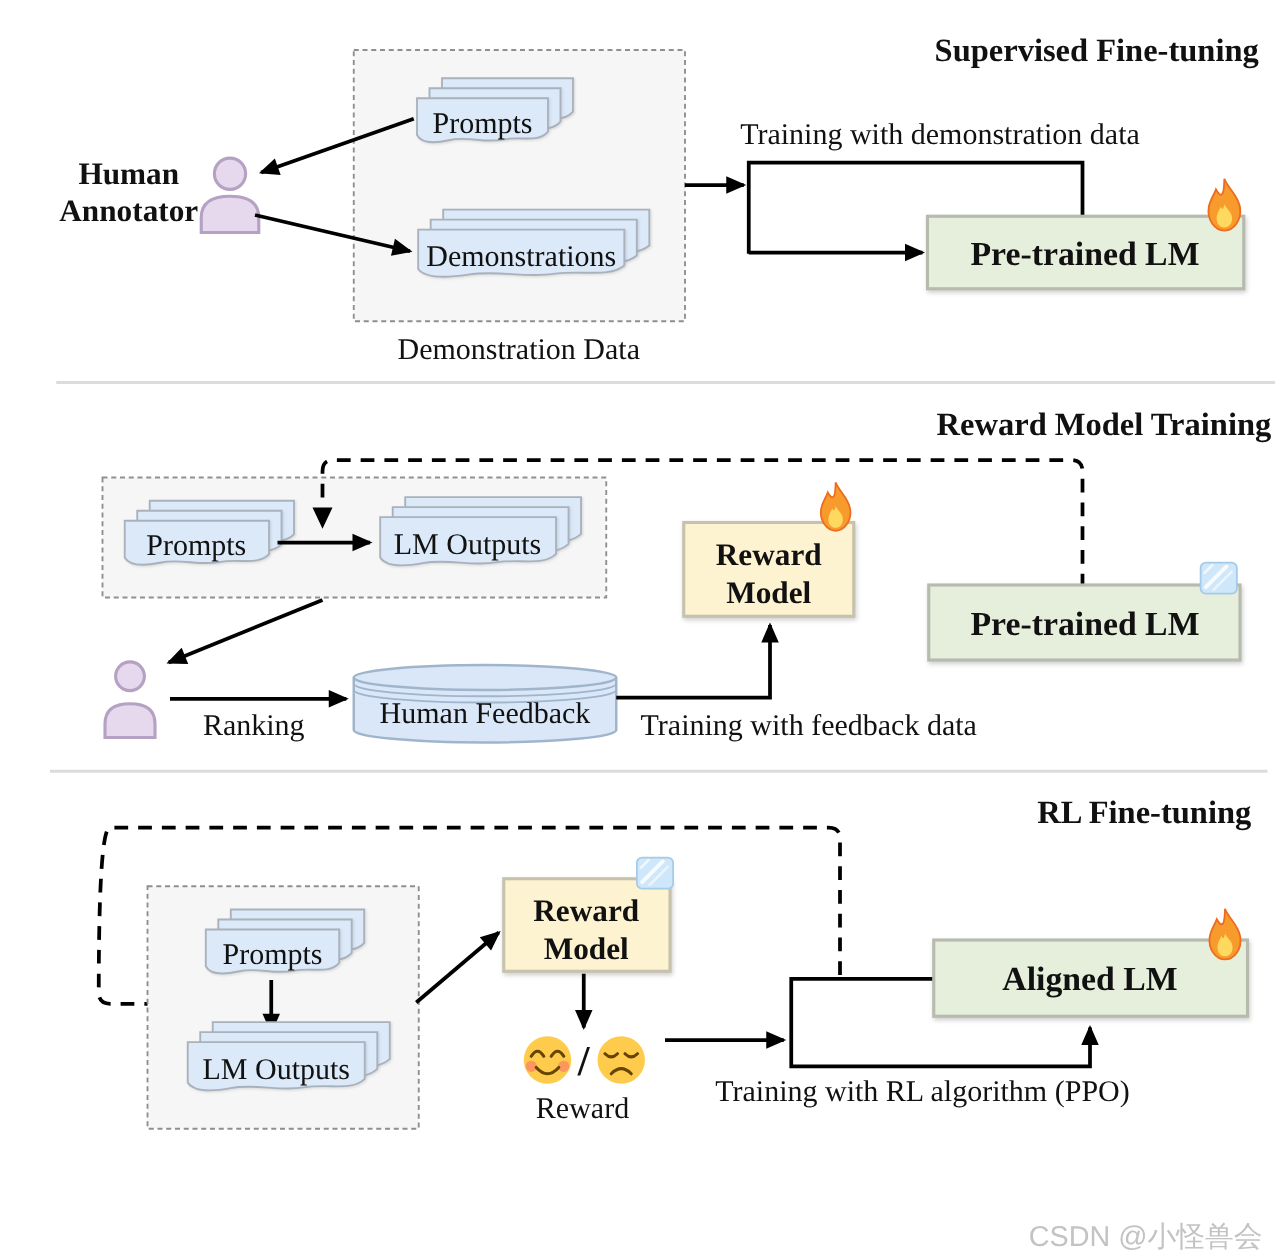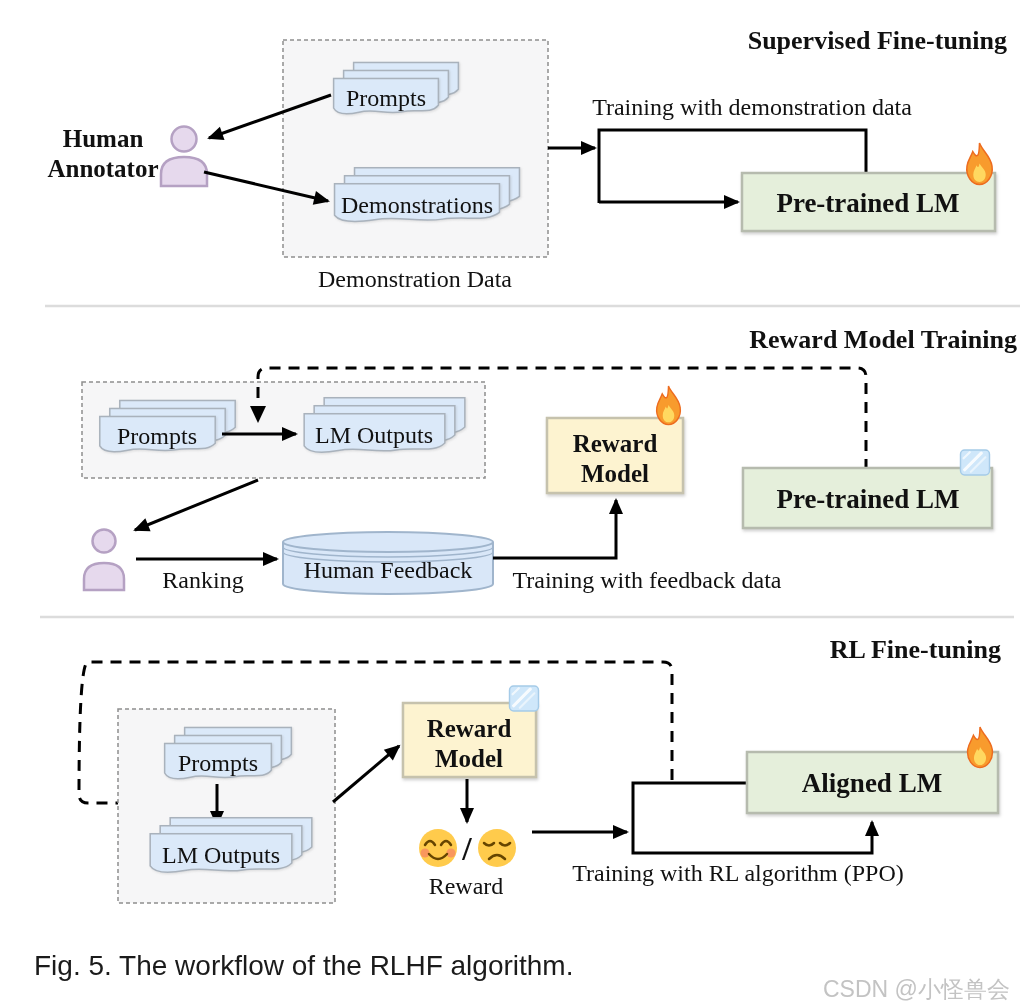--- a/index.html
+++ b/index.html
@@ -201,15 +201,14 @@
 
   <line class="ln lnm" x1="532" y1="832" x2="627" y2="832"></line>
   <path class="ln" d="M747,783 L633,783 L633,853 L872,853 L872,822" marker-end="url(#ah)"></path>
   <text class="lbl" x="738" y="881" text-anchor="middle">Training with RL algorithm (PPO)</text>
 
   <rect class="box gbox" x="747" y="752" width="251" height="61" fill="#e5efdb"></rect>
   <text class="big" x="872" y="792" text-anchor="middle">Aligned LM</text>
   <use href="#flame" x="962" y="726" width="36" height="43"></use>
 </svg>
 
-<div class="caption">Fig. 5. The workflow of the RLHF algorithm.</div>
 <div class="watermark">CSDN @小怪兽会微笑</div>
 </div>
 
 </body></html>

